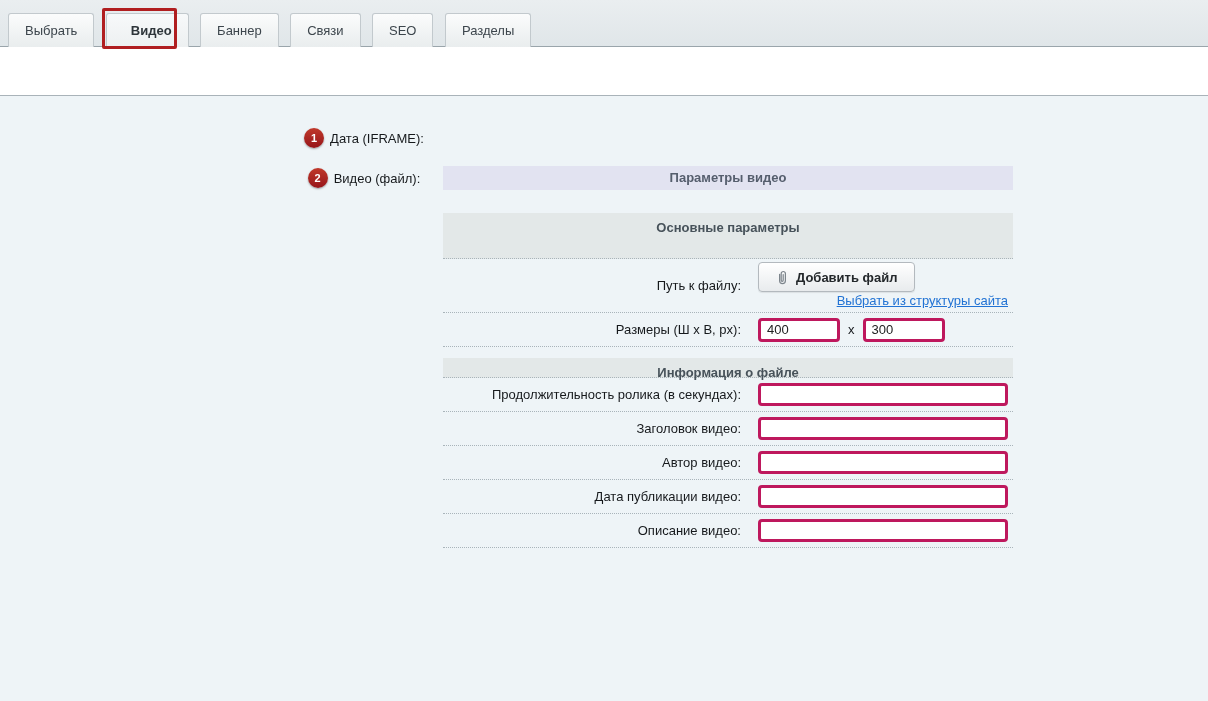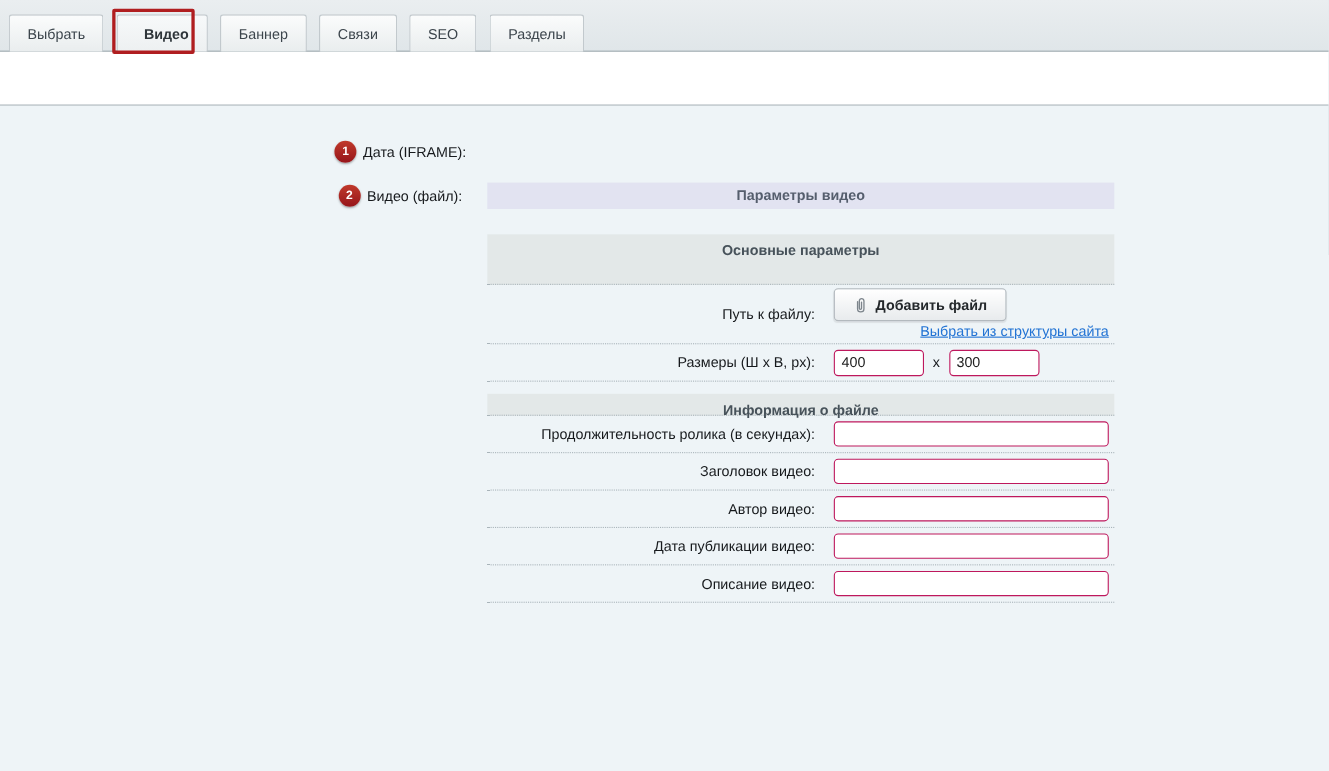--- a/index.html
+++ b/index.html
@@ -48,21 +48,21 @@
   .flabel { font-size:13px; color:#16191c; }
   .badge {
     flex:none; width:20px; height:20px; border-radius:50%;
     background:linear-gradient(180deg,#c0392b 0%,#96151a 100%);
     box-shadow:0 1px 2px rgba(0,0,0,.35);
     color:#fff; font-size:11px; font-weight:bold;
     text-align:center; line-height:20px;
   }
   .fcell { flex:none; }
   .txt {
-    display:block; background:#fff; border:1px solid #be185d; border-radius:4px;
+    display:block; background:#fff; border:3px solid #be185d; border-radius:4px;
     font-family:"Liberation Sans", sans-serif; font-size:13px; color:#222;
     padding:0 6px; outline:none;
   }
   .iframe-input { width:250px; height:25px; margin-bottom:2px; }
   .btn {
     display:inline-flex; align-items:center; gap:7px;
     background:linear-gradient(180deg,#ffffff 0%,#e8ebed 100%);
     border:1px solid #b3b9be; border-radius:4px;
     box-shadow:0 1px 1px rgba(0,0,0,.08);
     font-family:"Liberation Sans", sans-serif; font-size:13px; color:#24282b;

